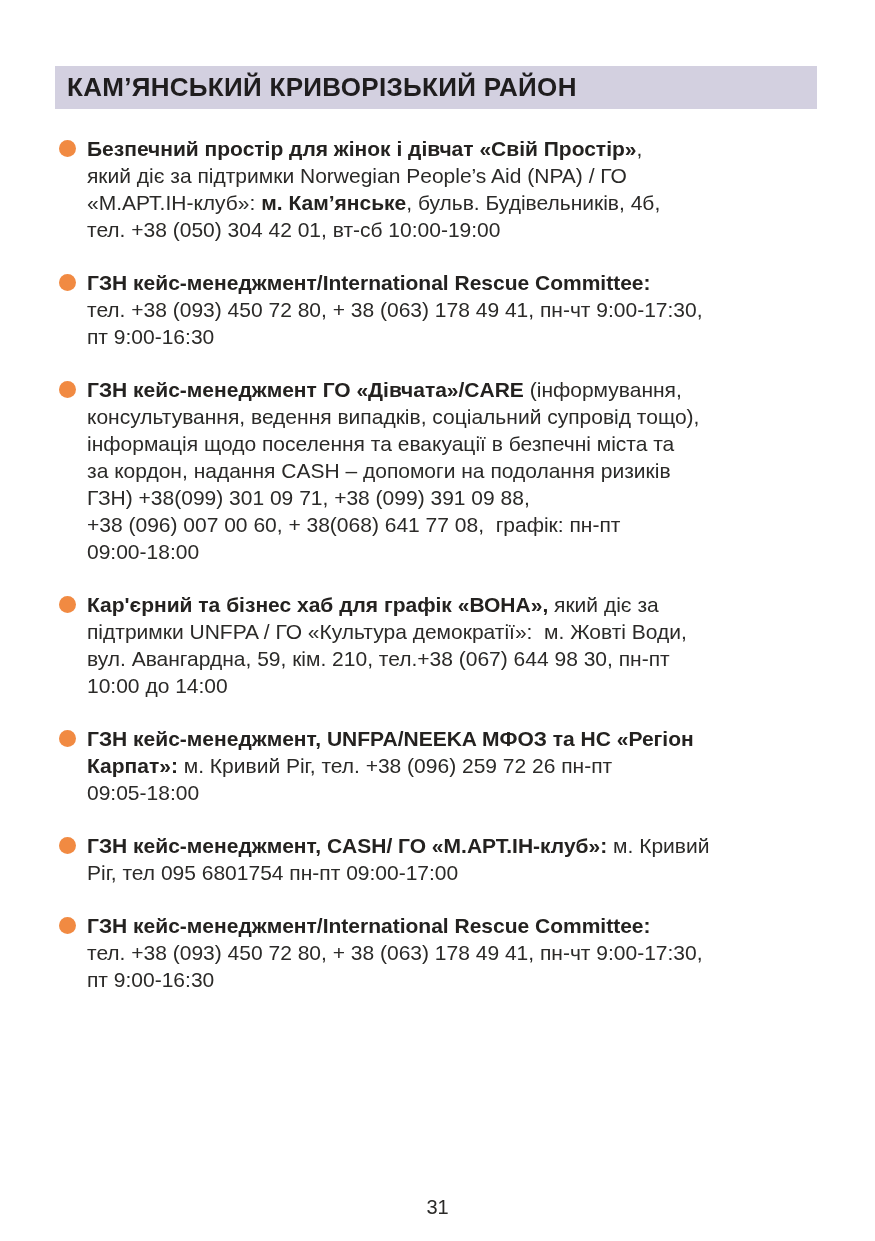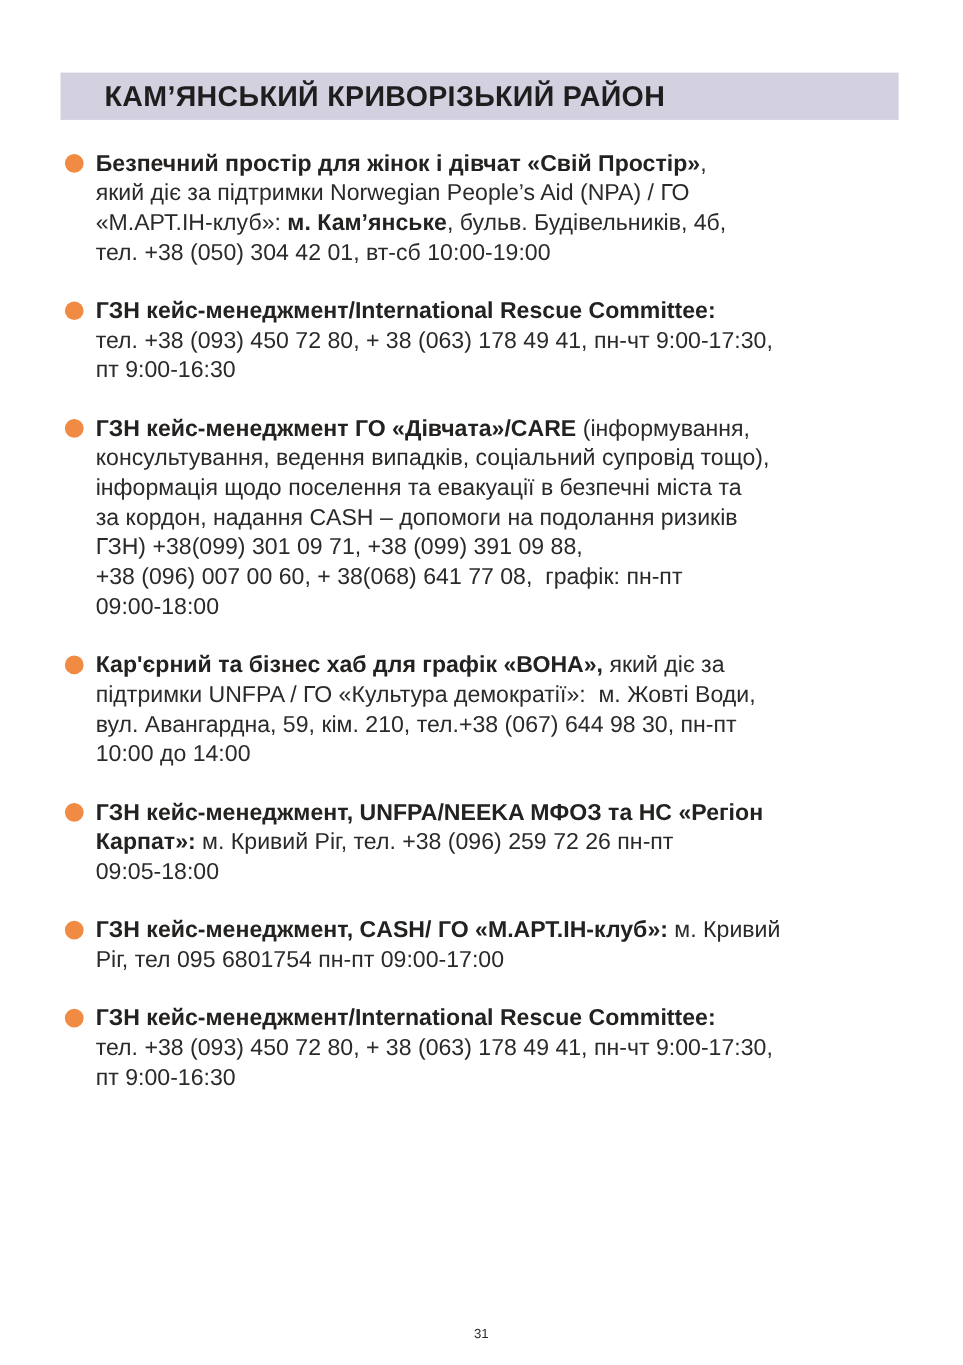--- a/index.html
+++ b/index.html
@@ -14,21 +14,21 @@
     box-sizing: border-box;
     padding: 66px 58px 0 55px;
   }
   .section-header {
     width: 762px;
     height: 43px;
     background: #d3d0e0;
     display: flex;
     align-items: center;
     box-sizing: border-box;
-    padding-left: 40px;
+    padding-left: 12px;
     margin-bottom: 26px;
   }
   .section-title {
     font-weight: bold;
     font-size: 26px;
     color: #1f1d1e;
     letter-spacing: 0.3px;
     white-space: nowrap;
   }
   .items { list-style: none; margin: 4px; padding: 0; }
@@ -47,21 +47,21 @@
     line-height: 27px;
     white-space: pre-wrap;
     color: #2b2a28;
   }
   .b { font-weight: bold; color: #242220; }
   .page-number {
     position: absolute;
     left: 0; right: 0;
     bottom: 22px;
     text-align: center;
-    font-size: 12px;
+    font-size: 20px;
     color: #2b2a28;
   }
 </style>
 </head>
 <body>
 
 <div class="page">
 
   <div class="section">
     <div class="section-header">

